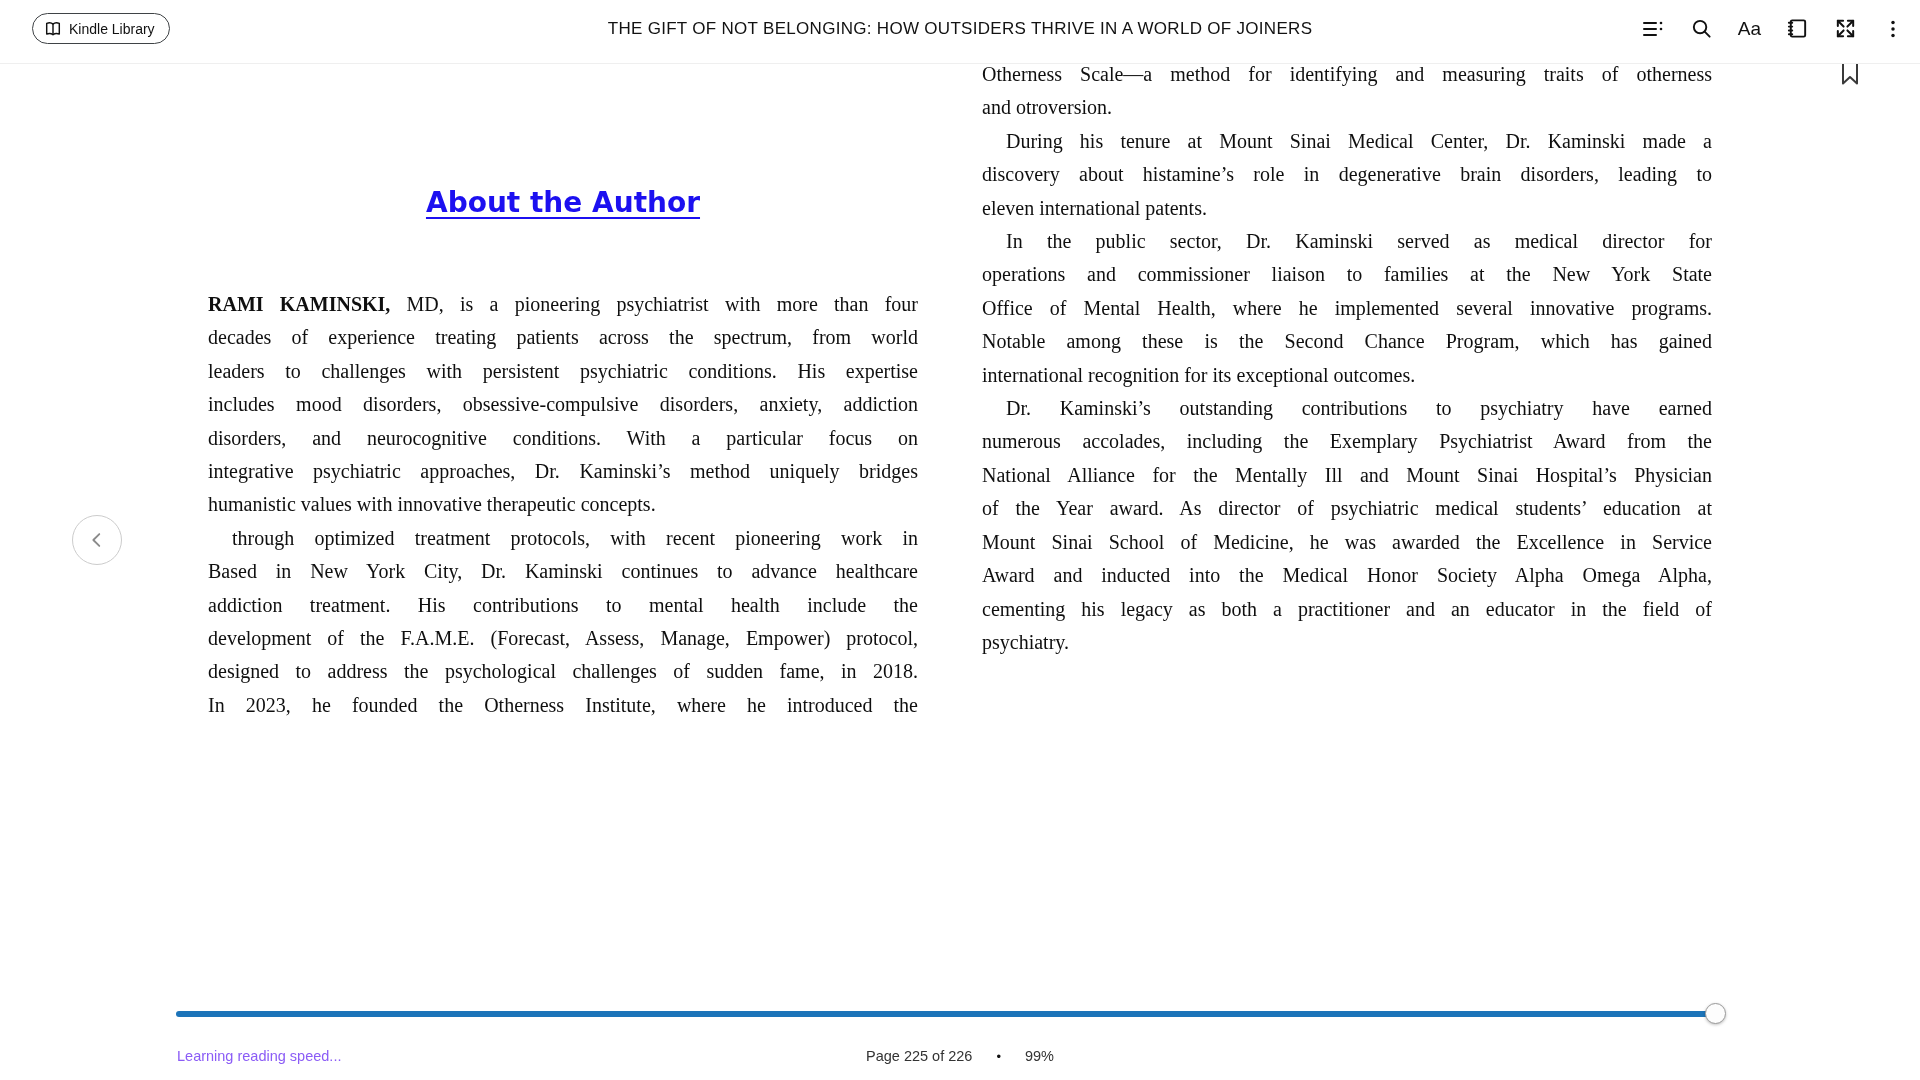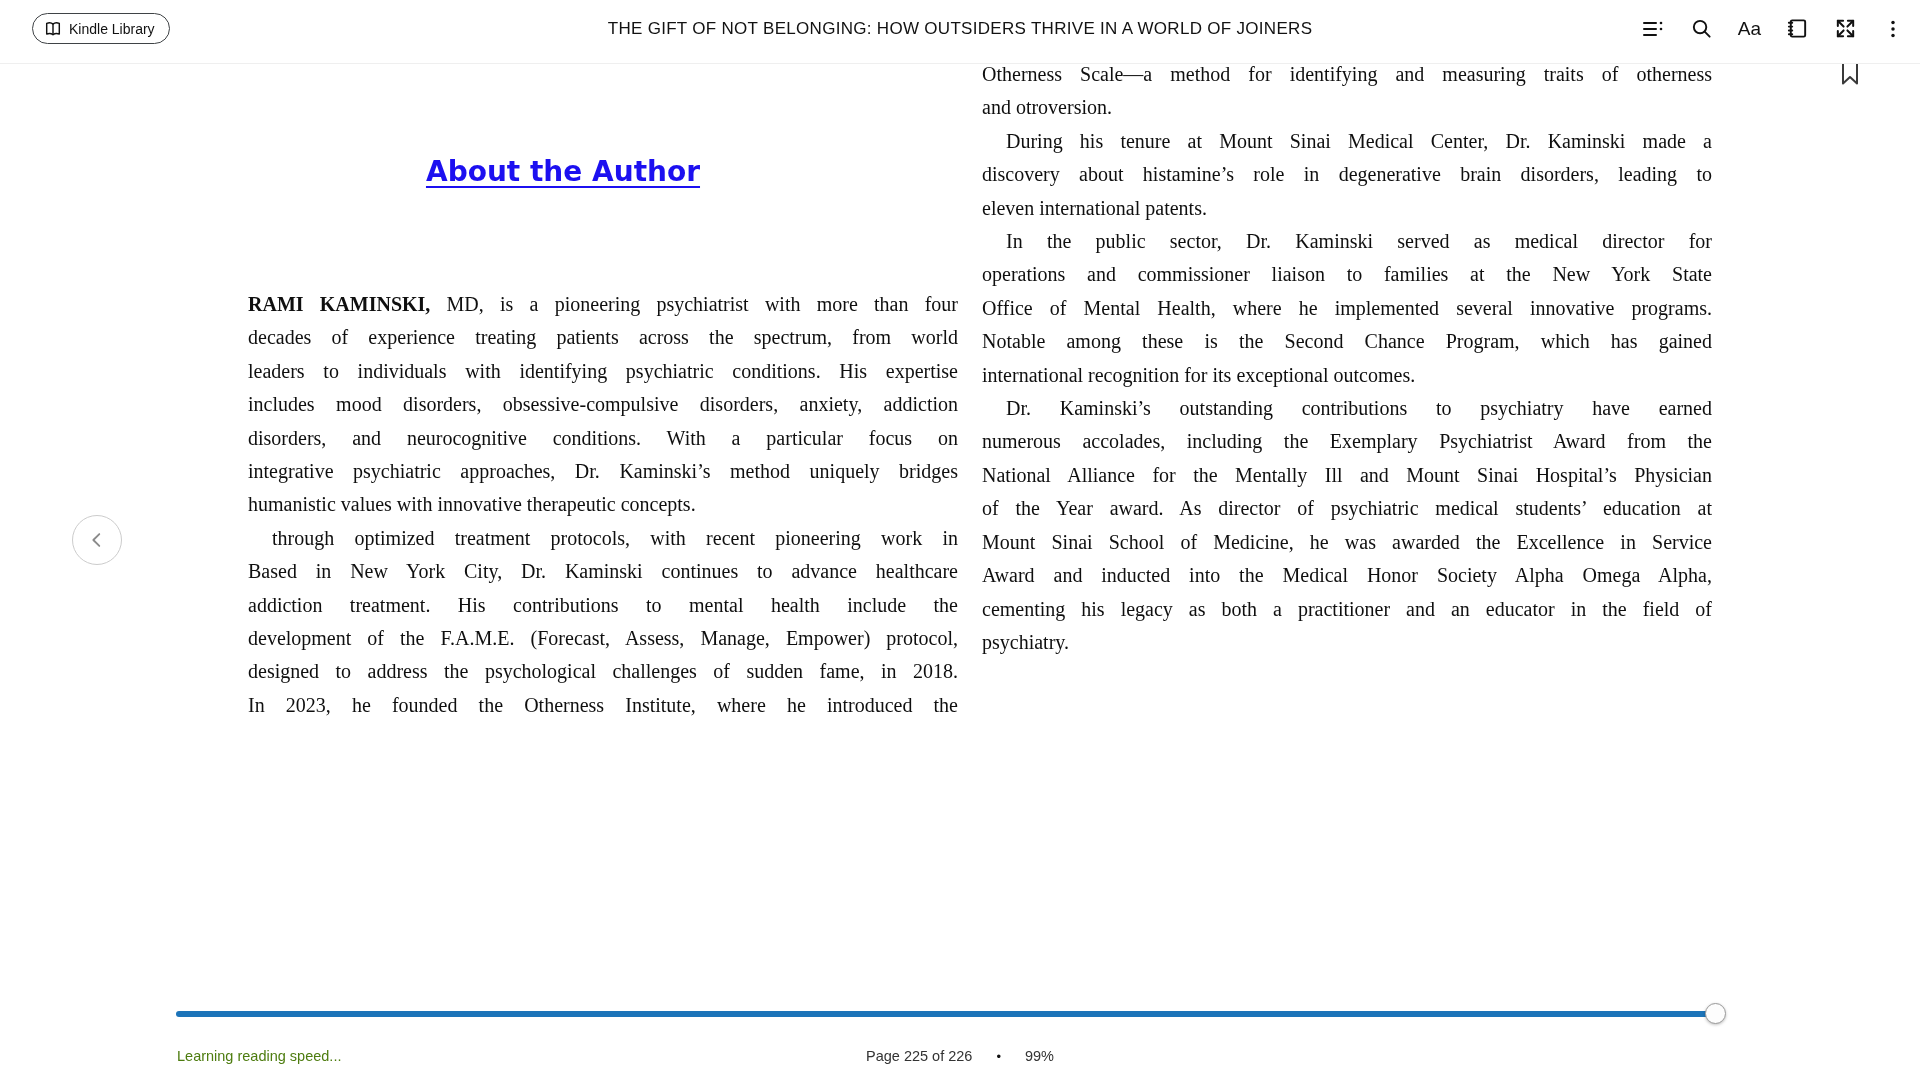--- a/index.html
+++ b/index.html
@@ -19,38 +19,38 @@
     justify-content:center;color:#111;}
   .aa-label{font-size:19px;font-weight:500;color:#111;font-family:"Liberation Sans",sans-serif;}
   .bookmark{position:absolute;left:1838px;top:57px;width:24px;height:29px;cursor:pointer;}
 
   
   .heading{position:absolute;left:208px;top:155px;width:710px;text-align:center;
     font-family:"DejaVu Sans",sans-serif;font-weight:bold;font-size:28px;
     text-decoration:underline;text-underline-offset:5px;text-decoration-thickness:2px;cursor:pointer;}
   .column{position:absolute;font-family:"Liberation Serif",serif;font-size:20px;line-height:33.4px;
     color:#0f0f0f;}
-  #col-left{left:208px;top:288px;width:710px;margin-left:40px;}
+  #col-left{left:208px;top:288px;width:710px;}
   #col-right{left:982px;top:58px;width:730px;}
   .bodyline{text-align:justify;text-align-last:justify;white-space:normal;}
   .bodyline.endline{text-align-last:left;}
   .para.indent .bodyline:first-child{padding-left:24px;}
   strong{font-weight:bold;}
 
   
   .nav-prev{position:absolute;left:72px;top:515px;width:50px;height:50px;border-radius:50%;
     border:1px solid #cccccc;background:#fff;cursor:pointer;display:flex;align-items:center;
     justify-content:center;padding:0;}
 
   
   .progress-track{position:absolute;left:176px;top:1011px;width:1556px;height:6px;cursor:pointer;}
   .progress-fill{position:absolute;left:0;top:0;height:6px;border-radius:3px;}
   .progress-handle{position:absolute;top:-8px;width:21px;height:21px;border-radius:50%;background:#fdfdfd;
     border:1.5px solid #9b9b9b;box-shadow:0 1px 3px rgba(0,0,0,.25);cursor:grab;}
-  .footer-left{position:absolute;left:177px;top:1048px;font-size:14.5px;color:#4d7c0f;}
+  .footer-left{position:absolute;left:177px;top:1048px;font-size:14.5px;color:#8b5cf6;}
   .footer-center{position:absolute;left:0;top:1048px;width:100%;display:flex;justify-content:center;
     align-items:center;gap:24px;font-size:14.5px;color:#333;pointer-events:none;}
   .dot-sep{font-size:13px;color:#111;}
 </style>
 </head>
 <body>
 
 <div class="toolbar">
   <button class="lib-btn">
     <span style="display:flex;">
@@ -113,27 +113,27 @@
     </button>
   </div>
 </div>
 
 <div class="bookmark">
   <svg width="24" height="29" viewBox="0 0 24 29" fill="none" stroke="#3a3a3a" stroke-width="2" stroke-linejoin="round">
     <path d="M5 2 H19 V26.5 L12 20 L5 26.5 Z"></path>
   </svg>
 </div>
 
-<div class="heading" style="color: rgb(28, 16, 240);">About the Author</div>
+<div class="heading" style="color: rgb(28, 16, 240); margin-top: 31px;">About the Author</div>
 
 <div id="col-left" class="column">
     <div class="para">
       <div class="bodyline"><strong>RAMI KAMINSKI,</strong> MD, is a pioneering psychiatrist with more than four</div>
       <div class="bodyline">decades of experience treating patients across the spectrum, from world</div>
-      <div class="bodyline">leaders to individuals with identifying psychiatric conditions. His expertise</div>
+      <div class="bodyline">leaders to challenges with persistent psychiatric conditions. His expertise</div>
       <div class="bodyline">includes mood disorders, obsessive-compulsive disorders, anxiety, addiction</div>
       <div class="bodyline">disorders, and neurocognitive conditions. With a particular focus on</div>
       <div class="bodyline">integrative psychiatric approaches, Dr. Kaminski’s method uniquely bridges</div>
       <div class="bodyline endline">humanistic values with innovative therapeutic concepts.</div>
     </div>
     <div class="para indent">
       <div class="bodyline">through optimized treatment protocols, with recent pioneering work in</div>
       <div class="bodyline">Based in New York City, Dr. Kaminski continues to advance healthcare</div>
       <div class="bodyline">addiction treatment. His contributions to mental health include the</div>
       <div class="bodyline">development of the F.A.M.E. (Forecast, Assess, Manage, Empower) protocol,</div>

